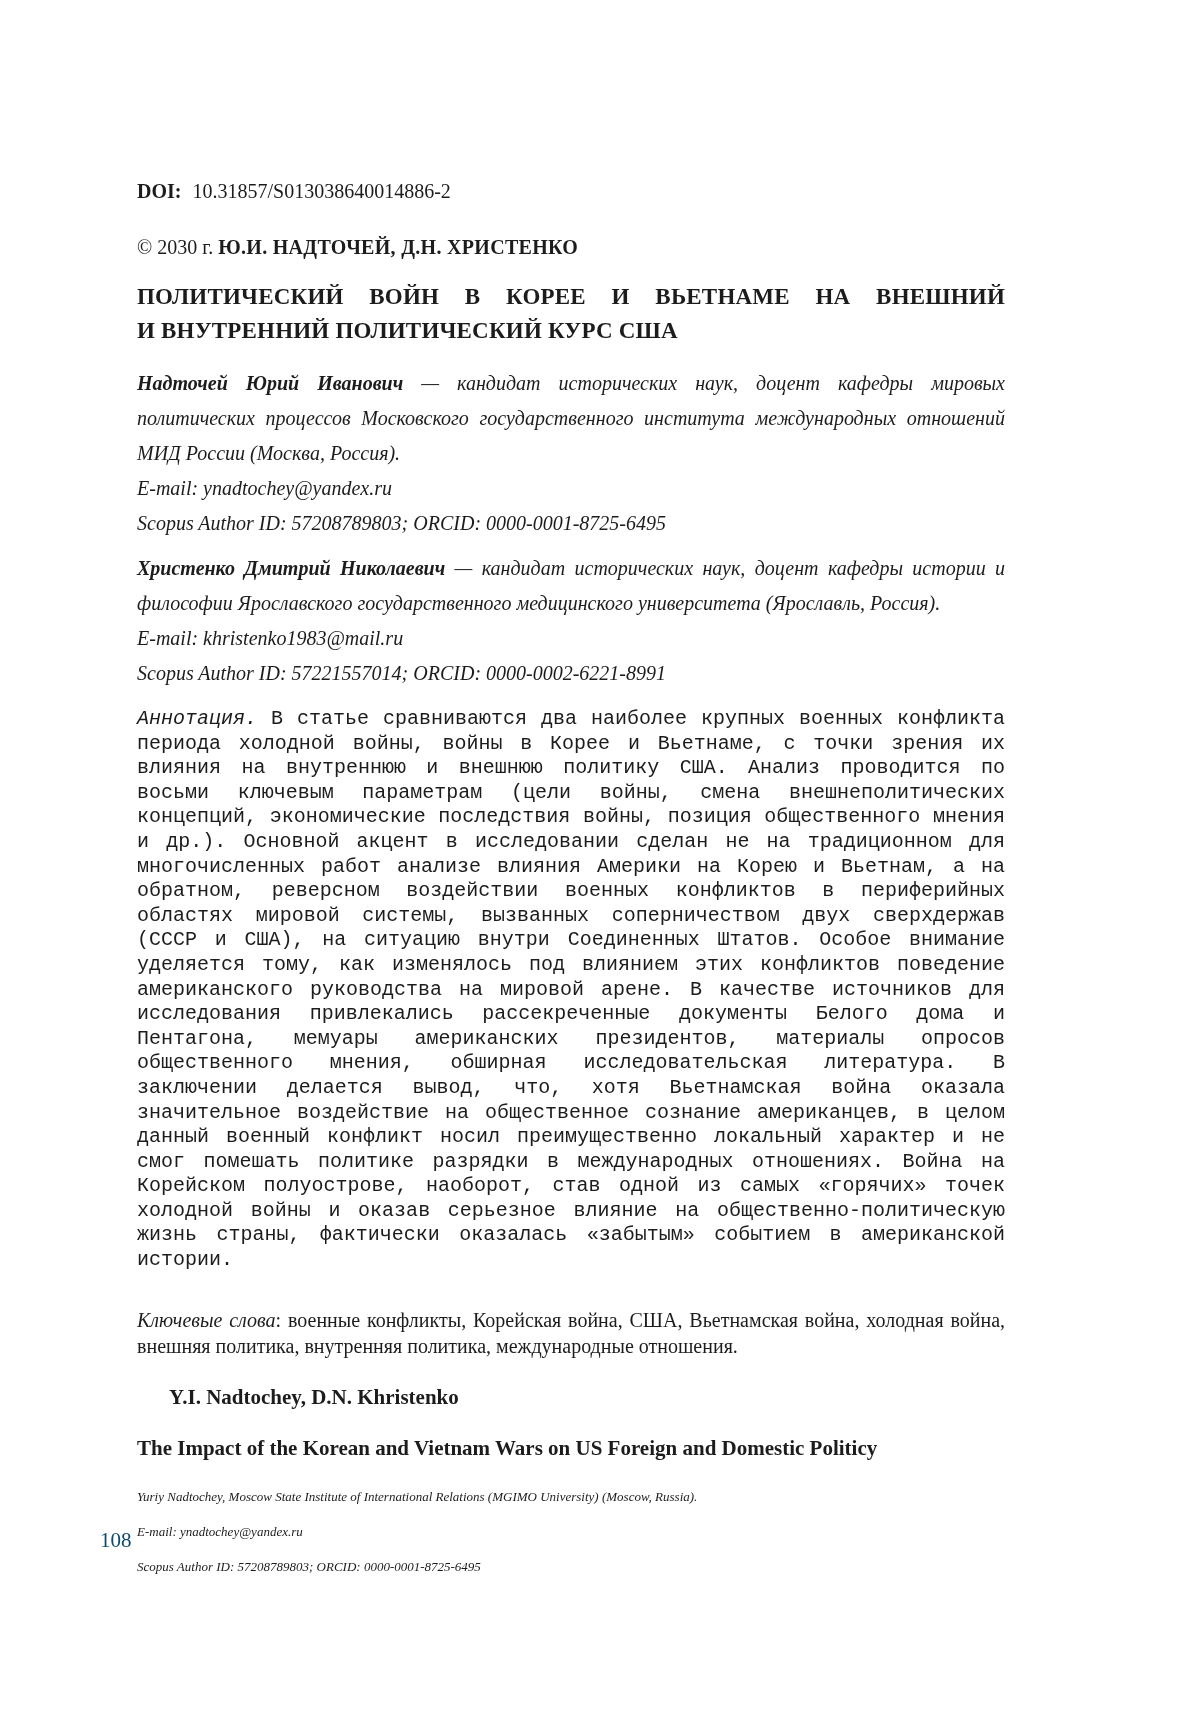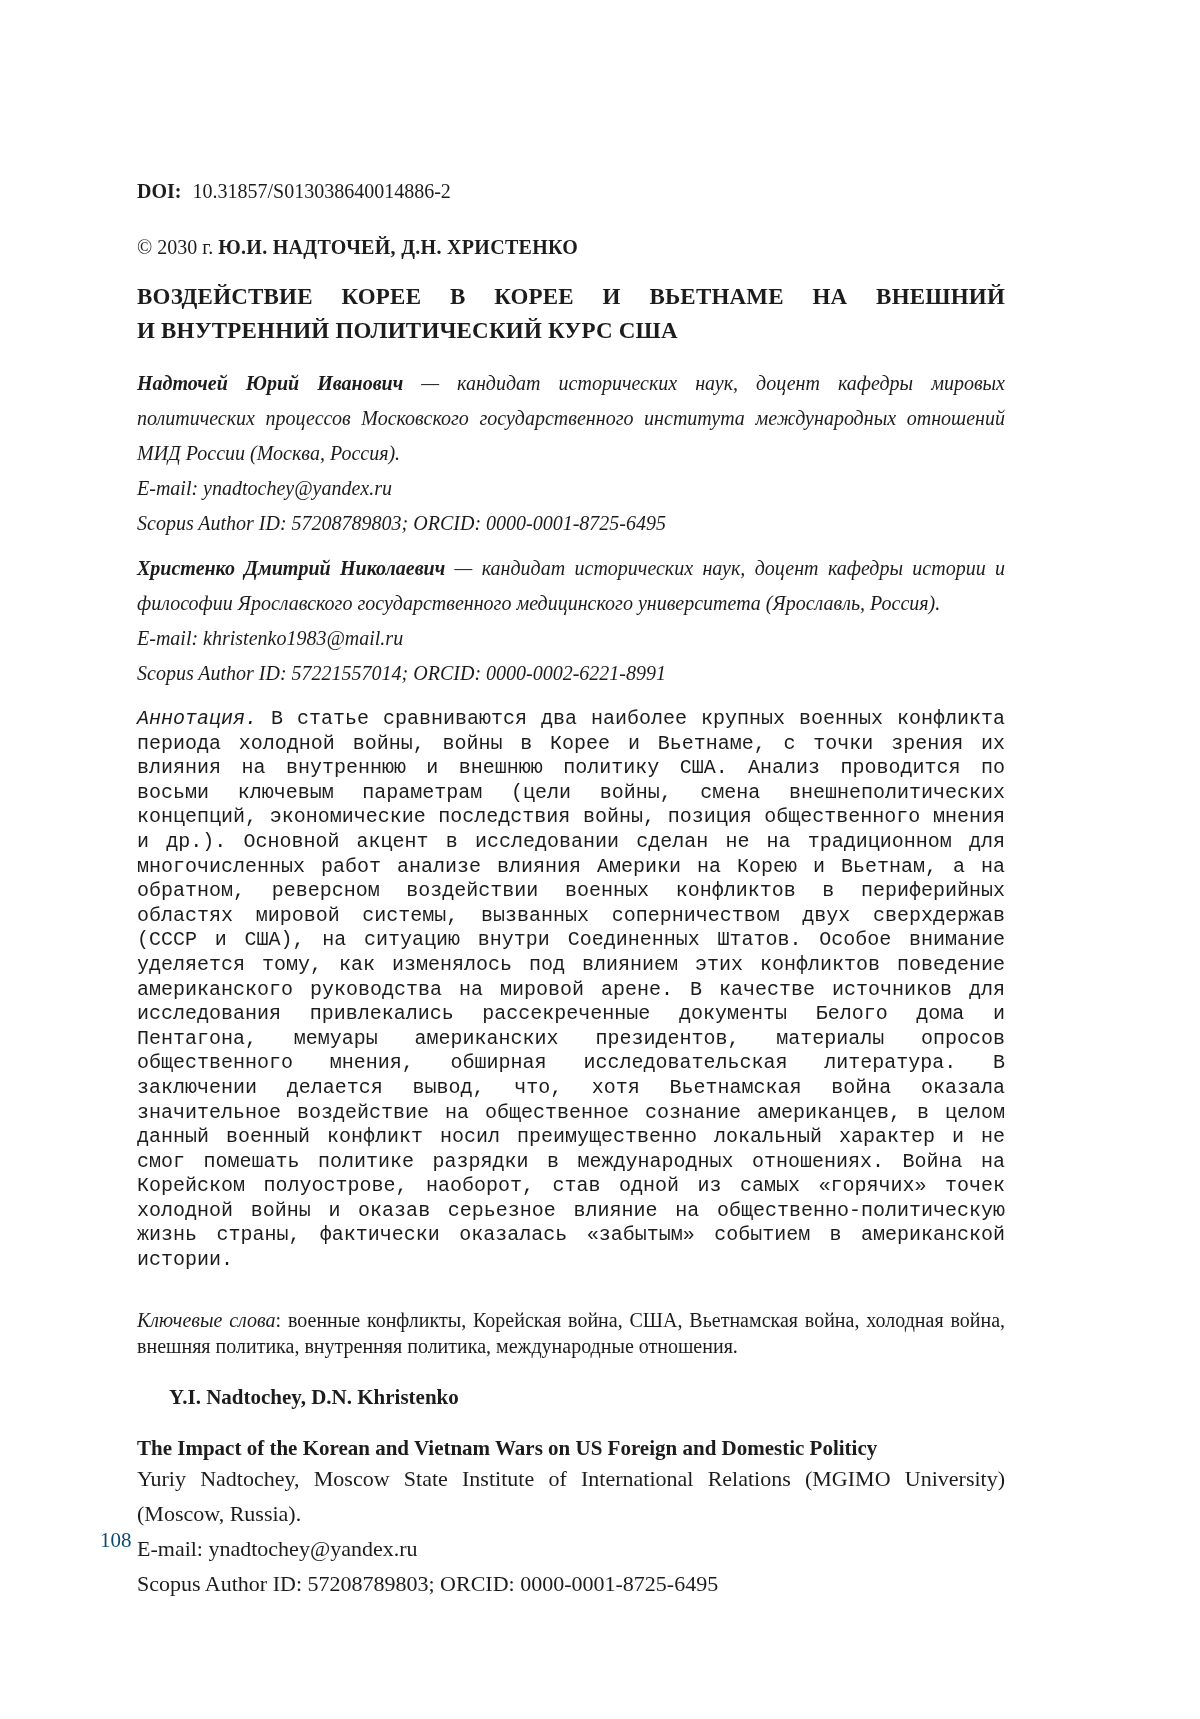--- a/index.html
+++ b/index.html
@@ -86,21 +86,23 @@
     font-size: 21px;
     font-weight: bold;
     margin-left: 32px;
   }
   .title-en {
     margin-top: 26px;
     font-size: 21px;
     font-weight: bold;
   }
   .affiliation-en {
-    font-size: 22px;
+    margin-top: 18px;
+    font-size: 13px;
+    font-style: italic;
     line-height: 35px;
     text-align: justify;
   }
   .affiliation-en .plain-line { text-align: left; }
 
   .page-number {
     position: absolute;
     left: 100px;
     top: 1528px;
     font-size: 21px;
@@ -116,21 +118,21 @@
     <span class="doi-label">DOI:</span>
     <span class="doi-value">10.31857/S013038640014886-2</span>
   </p>
 
   <p class="byline">
     <span>© 2030 г.</span>
     <span class="byline-authors">Ю.И. НАДТОЧЕЙ, Д.Н. ХРИСТЕНКО</span>
   </p>
 
   <h1 class="title-ru" style="margin:20px 0 0 0;">
-    <span class="title-line spread">ВОЗДЕЙСТВИЕ КОРЕЕ В КОРЕЕ И ВЬЕТНАМЕ НА ВНЕШНИЙ</span>
+    <span class="title-line spread">ПОЛИТИЧЕСКИЙ ВОЙН В КОРЕЕ И ВЬЕТНАМЕ НА ВНЕШНИЙ</span>
     <span class="title-line">И ВНУТРЕННИЙ ПОЛИТИЧЕСКИЙ КУРС США</span>
   </h1>
 
   <div class="author-block author-block-1">
     <p><span class="author-name">Надточей Юрий Иванович</span><span> — кандидат исторических наук, доцент кафедры мировых политических процессов Московского государственного института международных отношений МИД России (Москва, Россия).</span></p>
     <p class="plain-line">E-mail: ynadtochey@yandex.ru</p>
     <p class="plain-line">Scopus Author ID: 57208789803; ORCID: 0000-0001-8725-6495</p>
   </div>
 
   <div class="author-block author-block-2">

